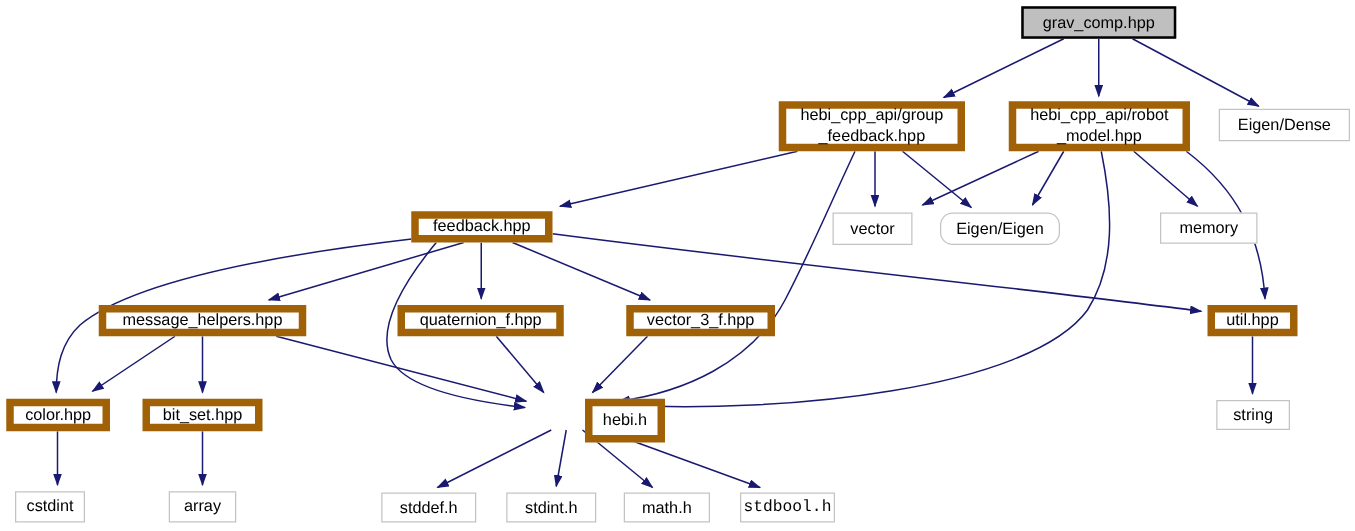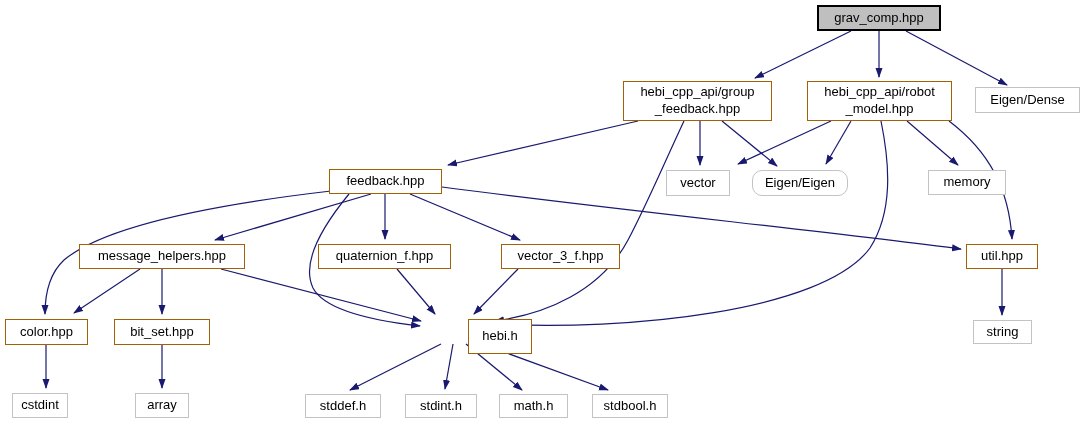--- a/index.html
+++ b/index.html
@@ -25,21 +25,21 @@
     font-size: 13px;
     color: #000000;
     background: #ffffff;
     box-sizing: border-box;
   }
   .node span {
     white-space: pre-line;
     line-height: 1.3;
     padding: 0 2px;
   }
-  .node.internal { border: 1px solid #a16207; }
+  .node.internal { border: 6px solid #a16207; }
   .node.external { border: 1px solid #c3c3c3; }
   .node.current  { border: 2px solid #000000; background: #bfbfbf; }
 </style>
 </head>
 <body>
 
 <div class="canvas">
     <svg class="edge-layer" viewBox="0 0 1084 425">
       <defs>
         <marker id="arrowhead" markerWidth="11" markerHeight="8" refX="9" refY="3.5" orient="auto" markerUnits="userSpaceOnUse">
@@ -135,16 +135,16 @@
     </div>
     <div class="node external" style="left: 305px; top: 394px; width: 76px; height: 24px;">
       <span>stddef.h</span>
     </div>
     <div class="node external" style="left: 405px; top: 394px; width: 72px; height: 24px;">
       <span>stdint.h</span>
     </div>
     <div class="node external" style="left: 499px; top: 394px; width: 69px; height: 24px;">
       <span>math.h</span>
     </div>
-    <div class="node external" style="left: 592px; top: 394px; width: 76px; height: 24px;">
+    <div class="node external" style="left: 592px; top: 394px; width: 76px; height: 24px; font-family: Liberation Mono, monospace;">
       <span>stdbool.h</span>
     </div>
   </div>
 
 </body></html>

